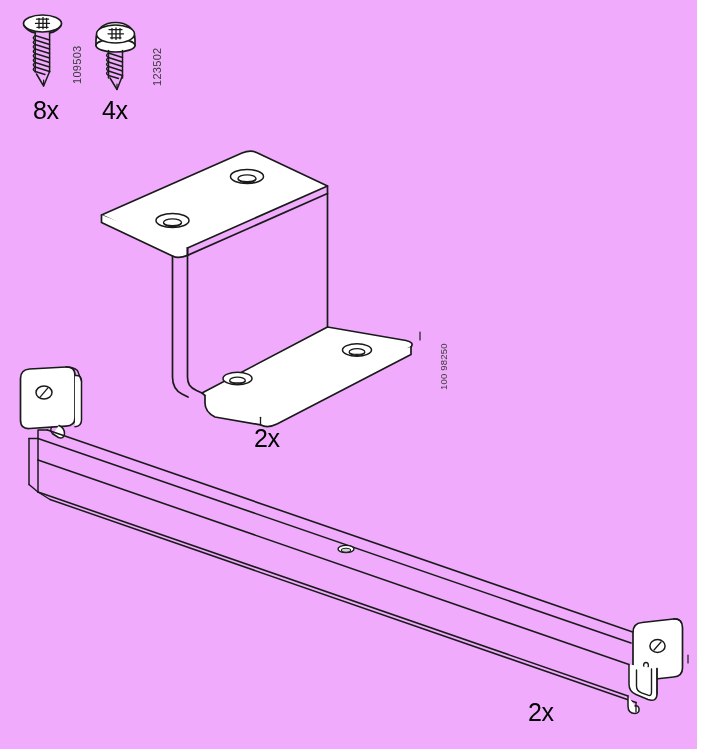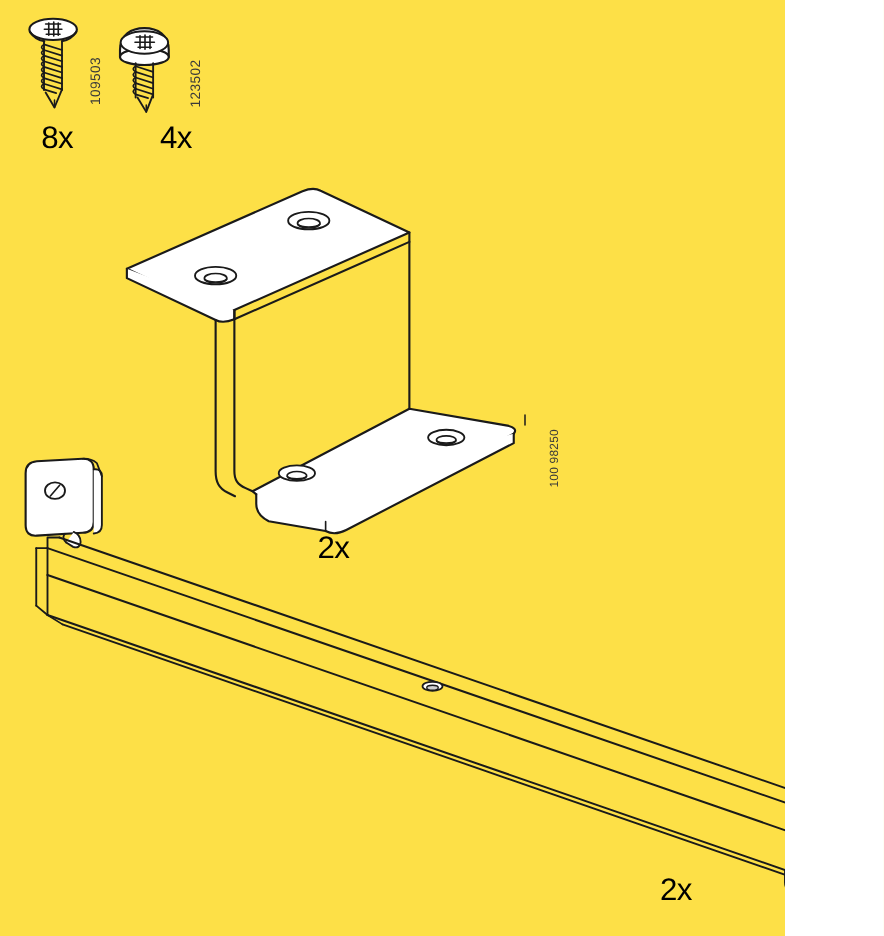--- a/index.html
+++ b/index.html
@@ -7,23 +7,23 @@
     margin: 0;
     padding: 0;
     background: #ffffff;
   }
   body {
     font-family: "Liberation Sans", sans-serif;
     color: #1a1a1a;
   }
   #sheet {
     position: relative;
-    width: 628px;
+    width: 697px;
     height: 749px;
-    background: #fde047;
+    background: #f0abfc;
     overflow: hidden;
   }
   #sheet svg {
     position: absolute;
     top: 0;
     left: 0;
     display: block;
   }
   .qty {
     position: absolute;
@@ -305,19 +305,19 @@
   <div class="partnum" style="left:71px; top:84px;">109503</div>
 
   <div class="partnum" style="left:151px; top:86px;">123502</div>
 
   <div class="partnum small" style="left:438px; top:390px;">100 98250</div>
 
   <div class="partnum small" style="left:697px; top:728px;">10085162</div>
 
   <div class="qty" style="left:33px; top:96px;">8x</div>
 
-  <div class="qty" style="left:128px; top:96px;">4x</div>
+  <div class="qty" style="left:102px; top:96px;">4x</div>
 
   <div class="qty" style="left:254px; top:424px;">2x</div>
 
   <div class="qty" style="left:528px; top:698px;">2x</div>
 
 </div>
 
 </body></html>

